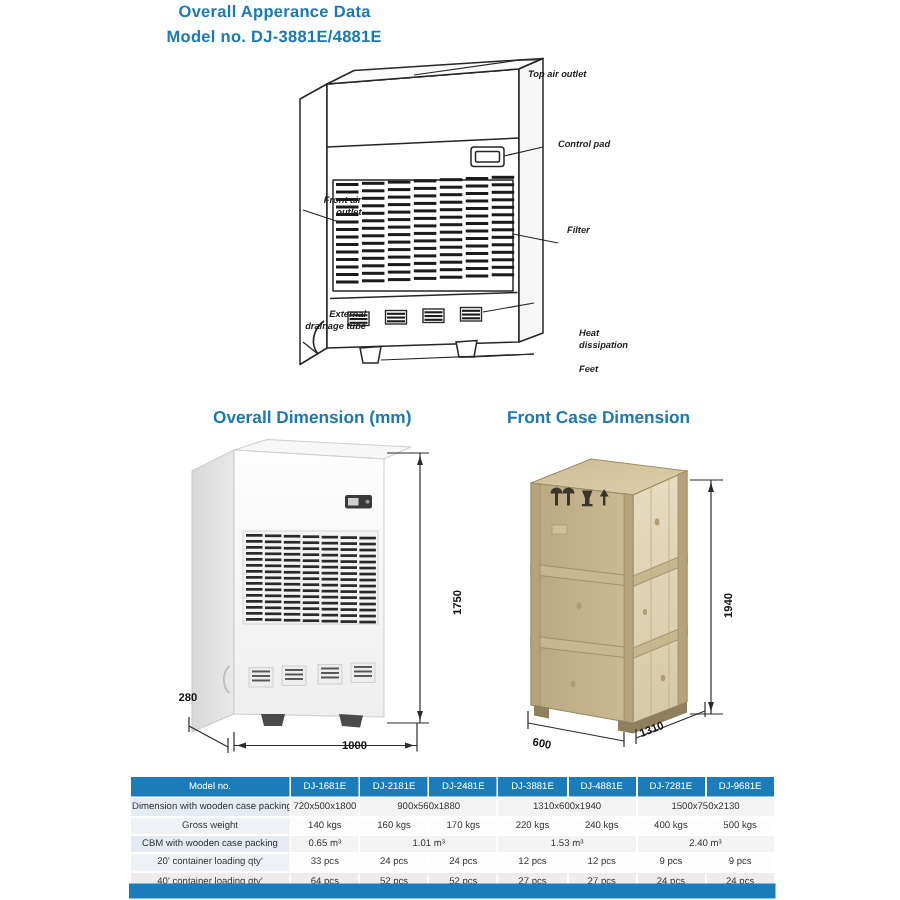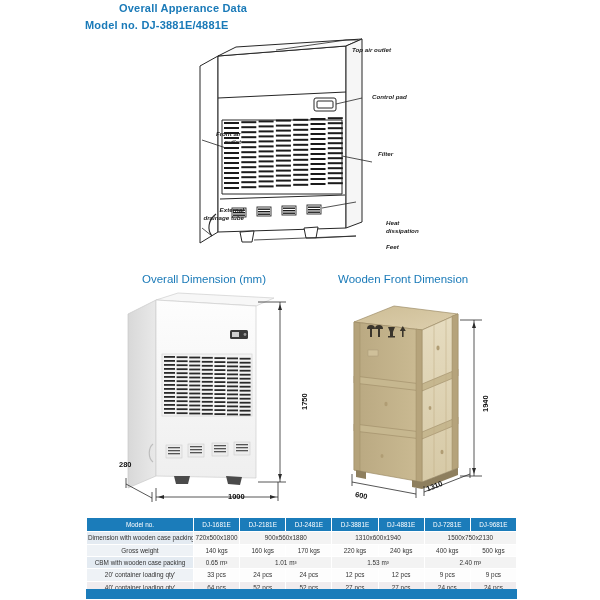--- a/index.html
+++ b/index.html
@@ -19,26 +19,26 @@
   
   .page-heading {
     position: absolute;
     color: #1a7ab8;
     font-weight: bold;
     font-size: 11px;
     letter-spacing: .2px;
     white-space: nowrap;
   }
   #title-line1 { left: 119px; top: 2px; }
-  #title-line2 { left: 85px; top: 19px; }
+  #title-line2 { left: 111px; top: 19px; }
 
   .section-heading {
     position: absolute;
     color: #1a7ab8;
-    font-weight: normal;
+    font-weight: bold;
     font-size: 11.5px;
     white-space: nowrap;
   }
   #sec-overall-dim { left: 142px; top: 273px; }
   #sec-wooden-dim  { left: 338px; top: 273px; }
 
   
   .callout {
     position: absolute;
     font-size: 6.2px;
@@ -308,21 +308,21 @@
 <div class="callout" style="left:197px; top:130px; text-align:right; width:44px;">Front air
 outlet</div>
 <div class="callout" style="left:378px; top:150px;">Filter</div>
 <div class="callout" style="left:194px; top:206px; text-align:right; width:50px;">External
 drainage tube</div>
 <div class="callout" style="left:386px; top:219px;">Heat
 dissipation</div>
 <div class="callout" style="left:386px; top:243px;">Feet</div>
 
 <div class="section-heading" id="sec-overall-dim">Overall Dimension (mm)</div>
-<div class="section-heading" id="sec-wooden-dim">Wooden Front Dimension</div>
+<div class="section-heading" id="sec-wooden-dim">Front Case Dimension</div>
 
 <svg id="fig-unit-photo" width="190" height="215" viewBox="0 0 190 215">
   <defs>
     <linearGradient id="facegrad" x1="0" y1="0" x2="0" y2="1">
       <stop offset="0%" stop-color="#fdfdfd"></stop>
       <stop offset="100%" stop-color="#efefef"></stop>
     </linearGradient>
     <linearGradient id="sidegrad" x1="0" y1="0" x2="1" y2="0">
       <stop offset="0%" stop-color="#d8d8d8"></stop>
       <stop offset="100%" stop-color="#e9e9e9"></stop>

